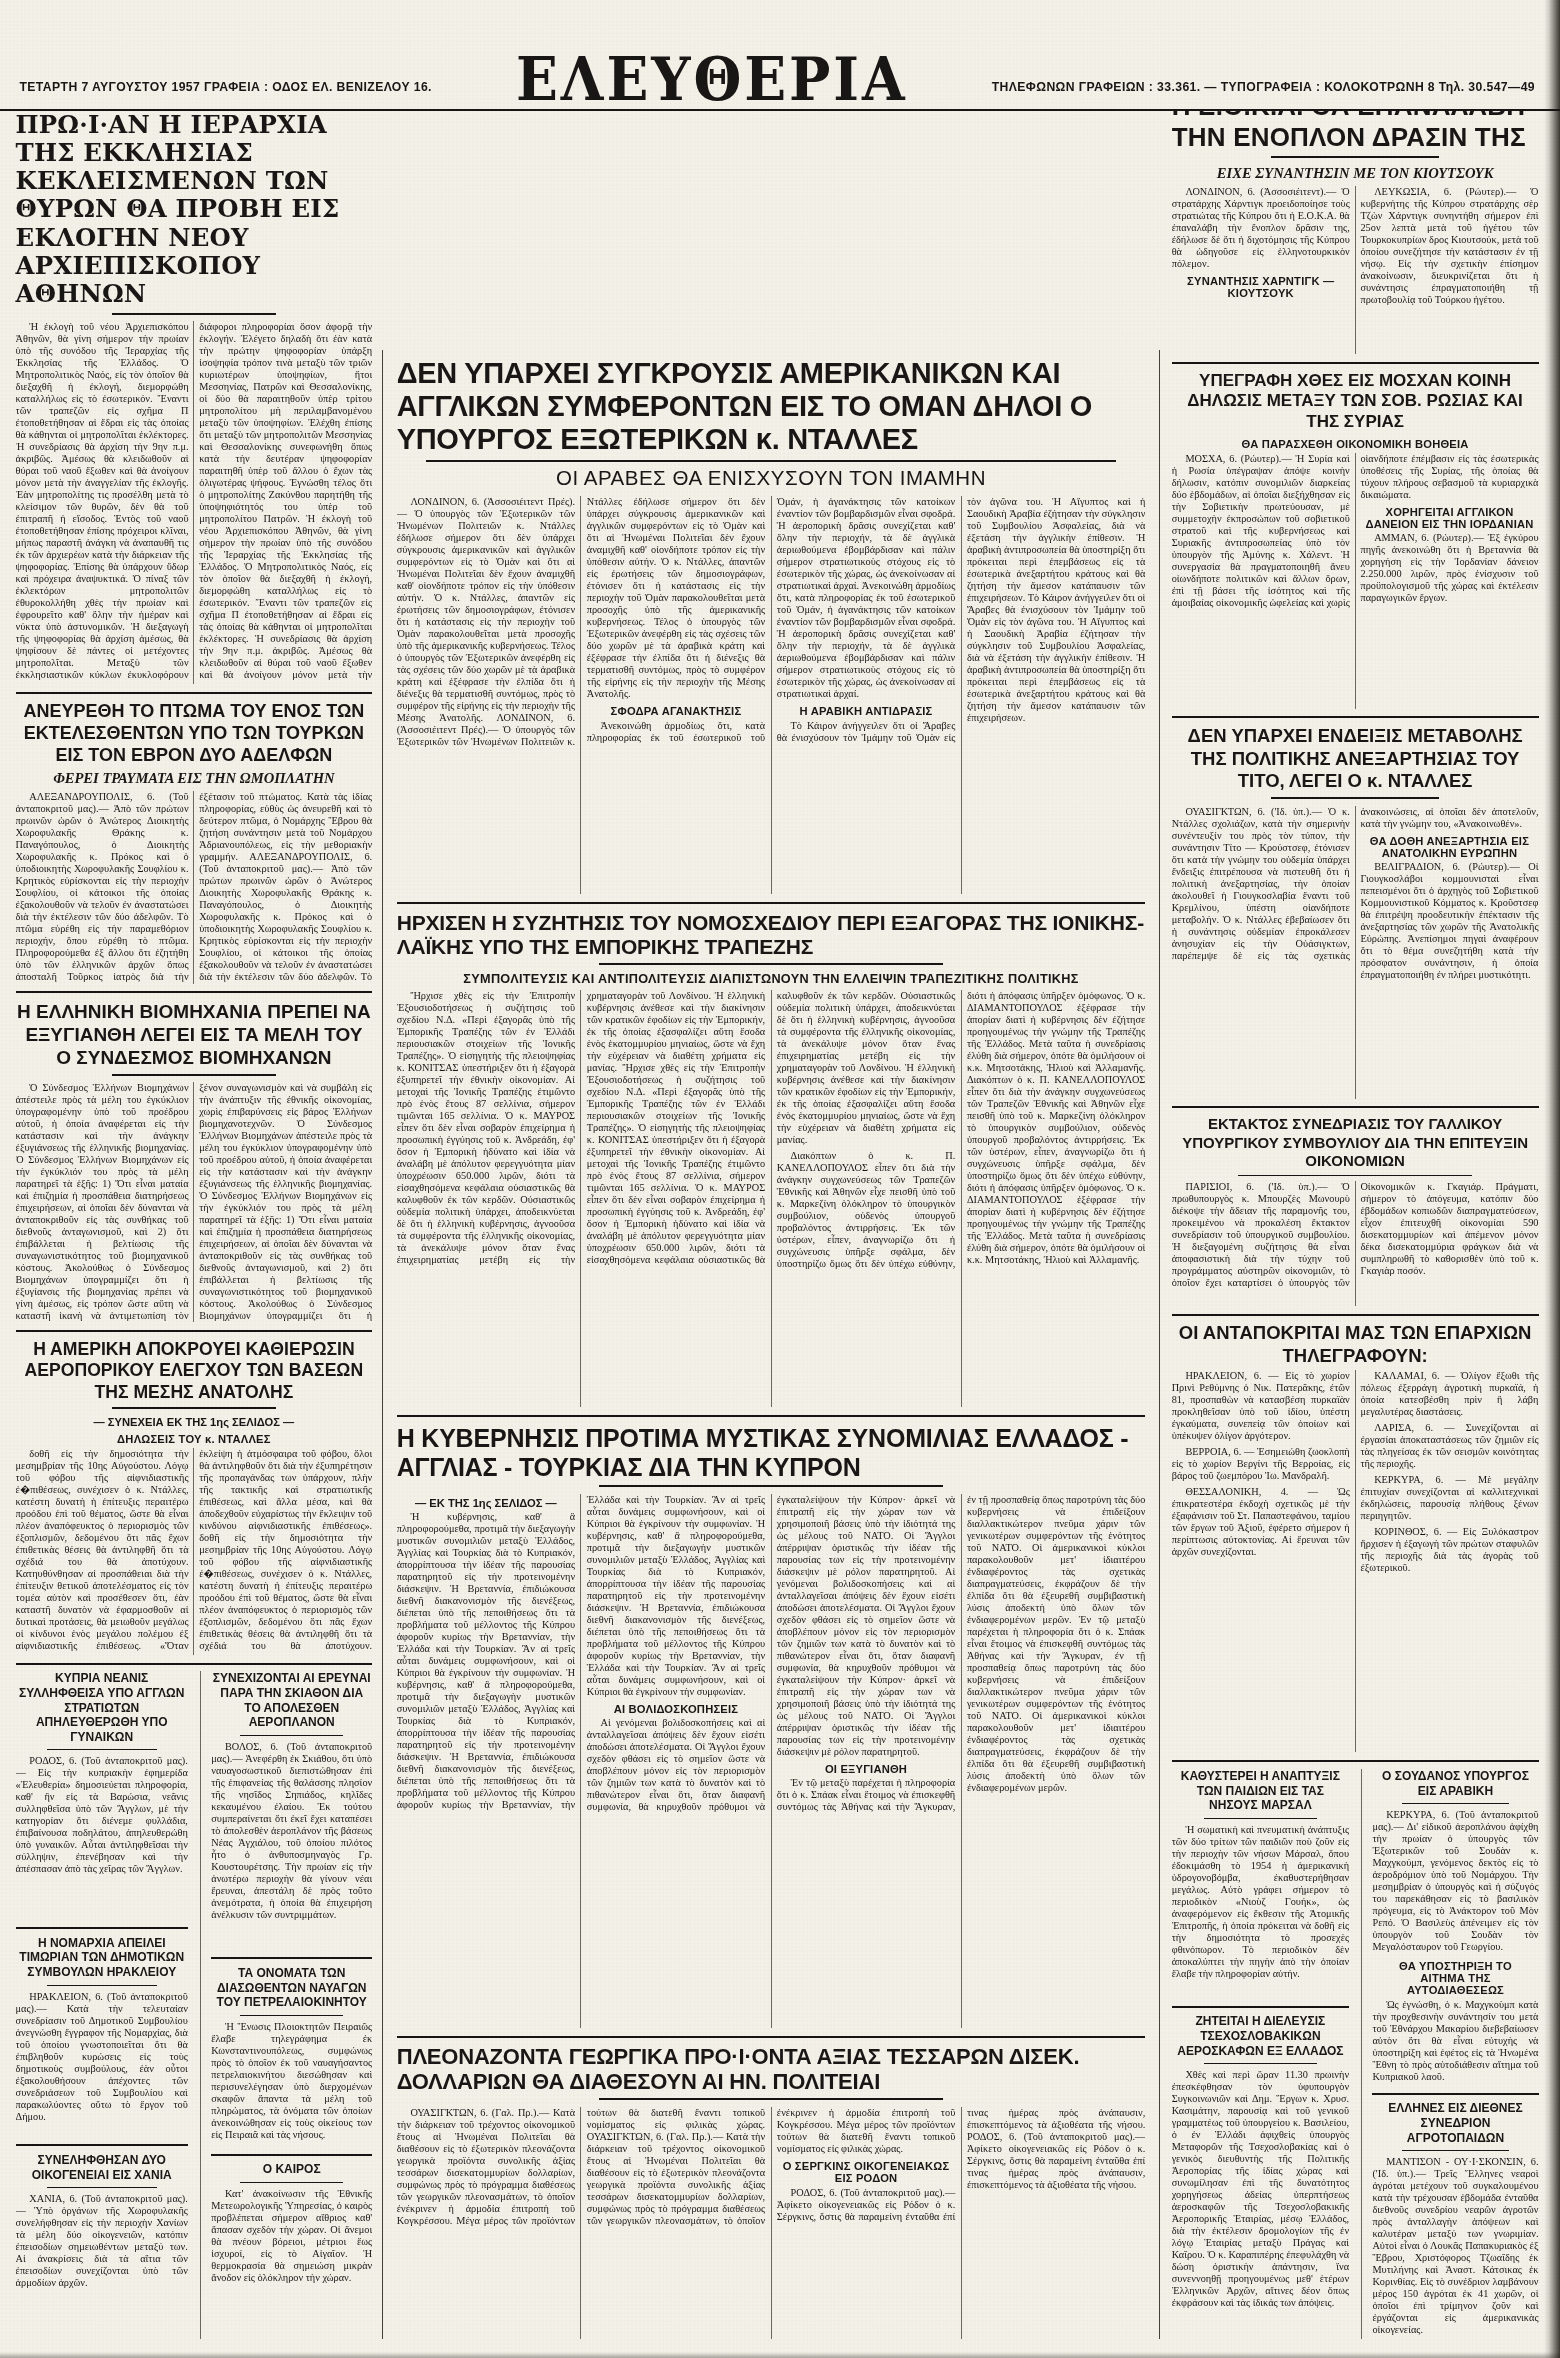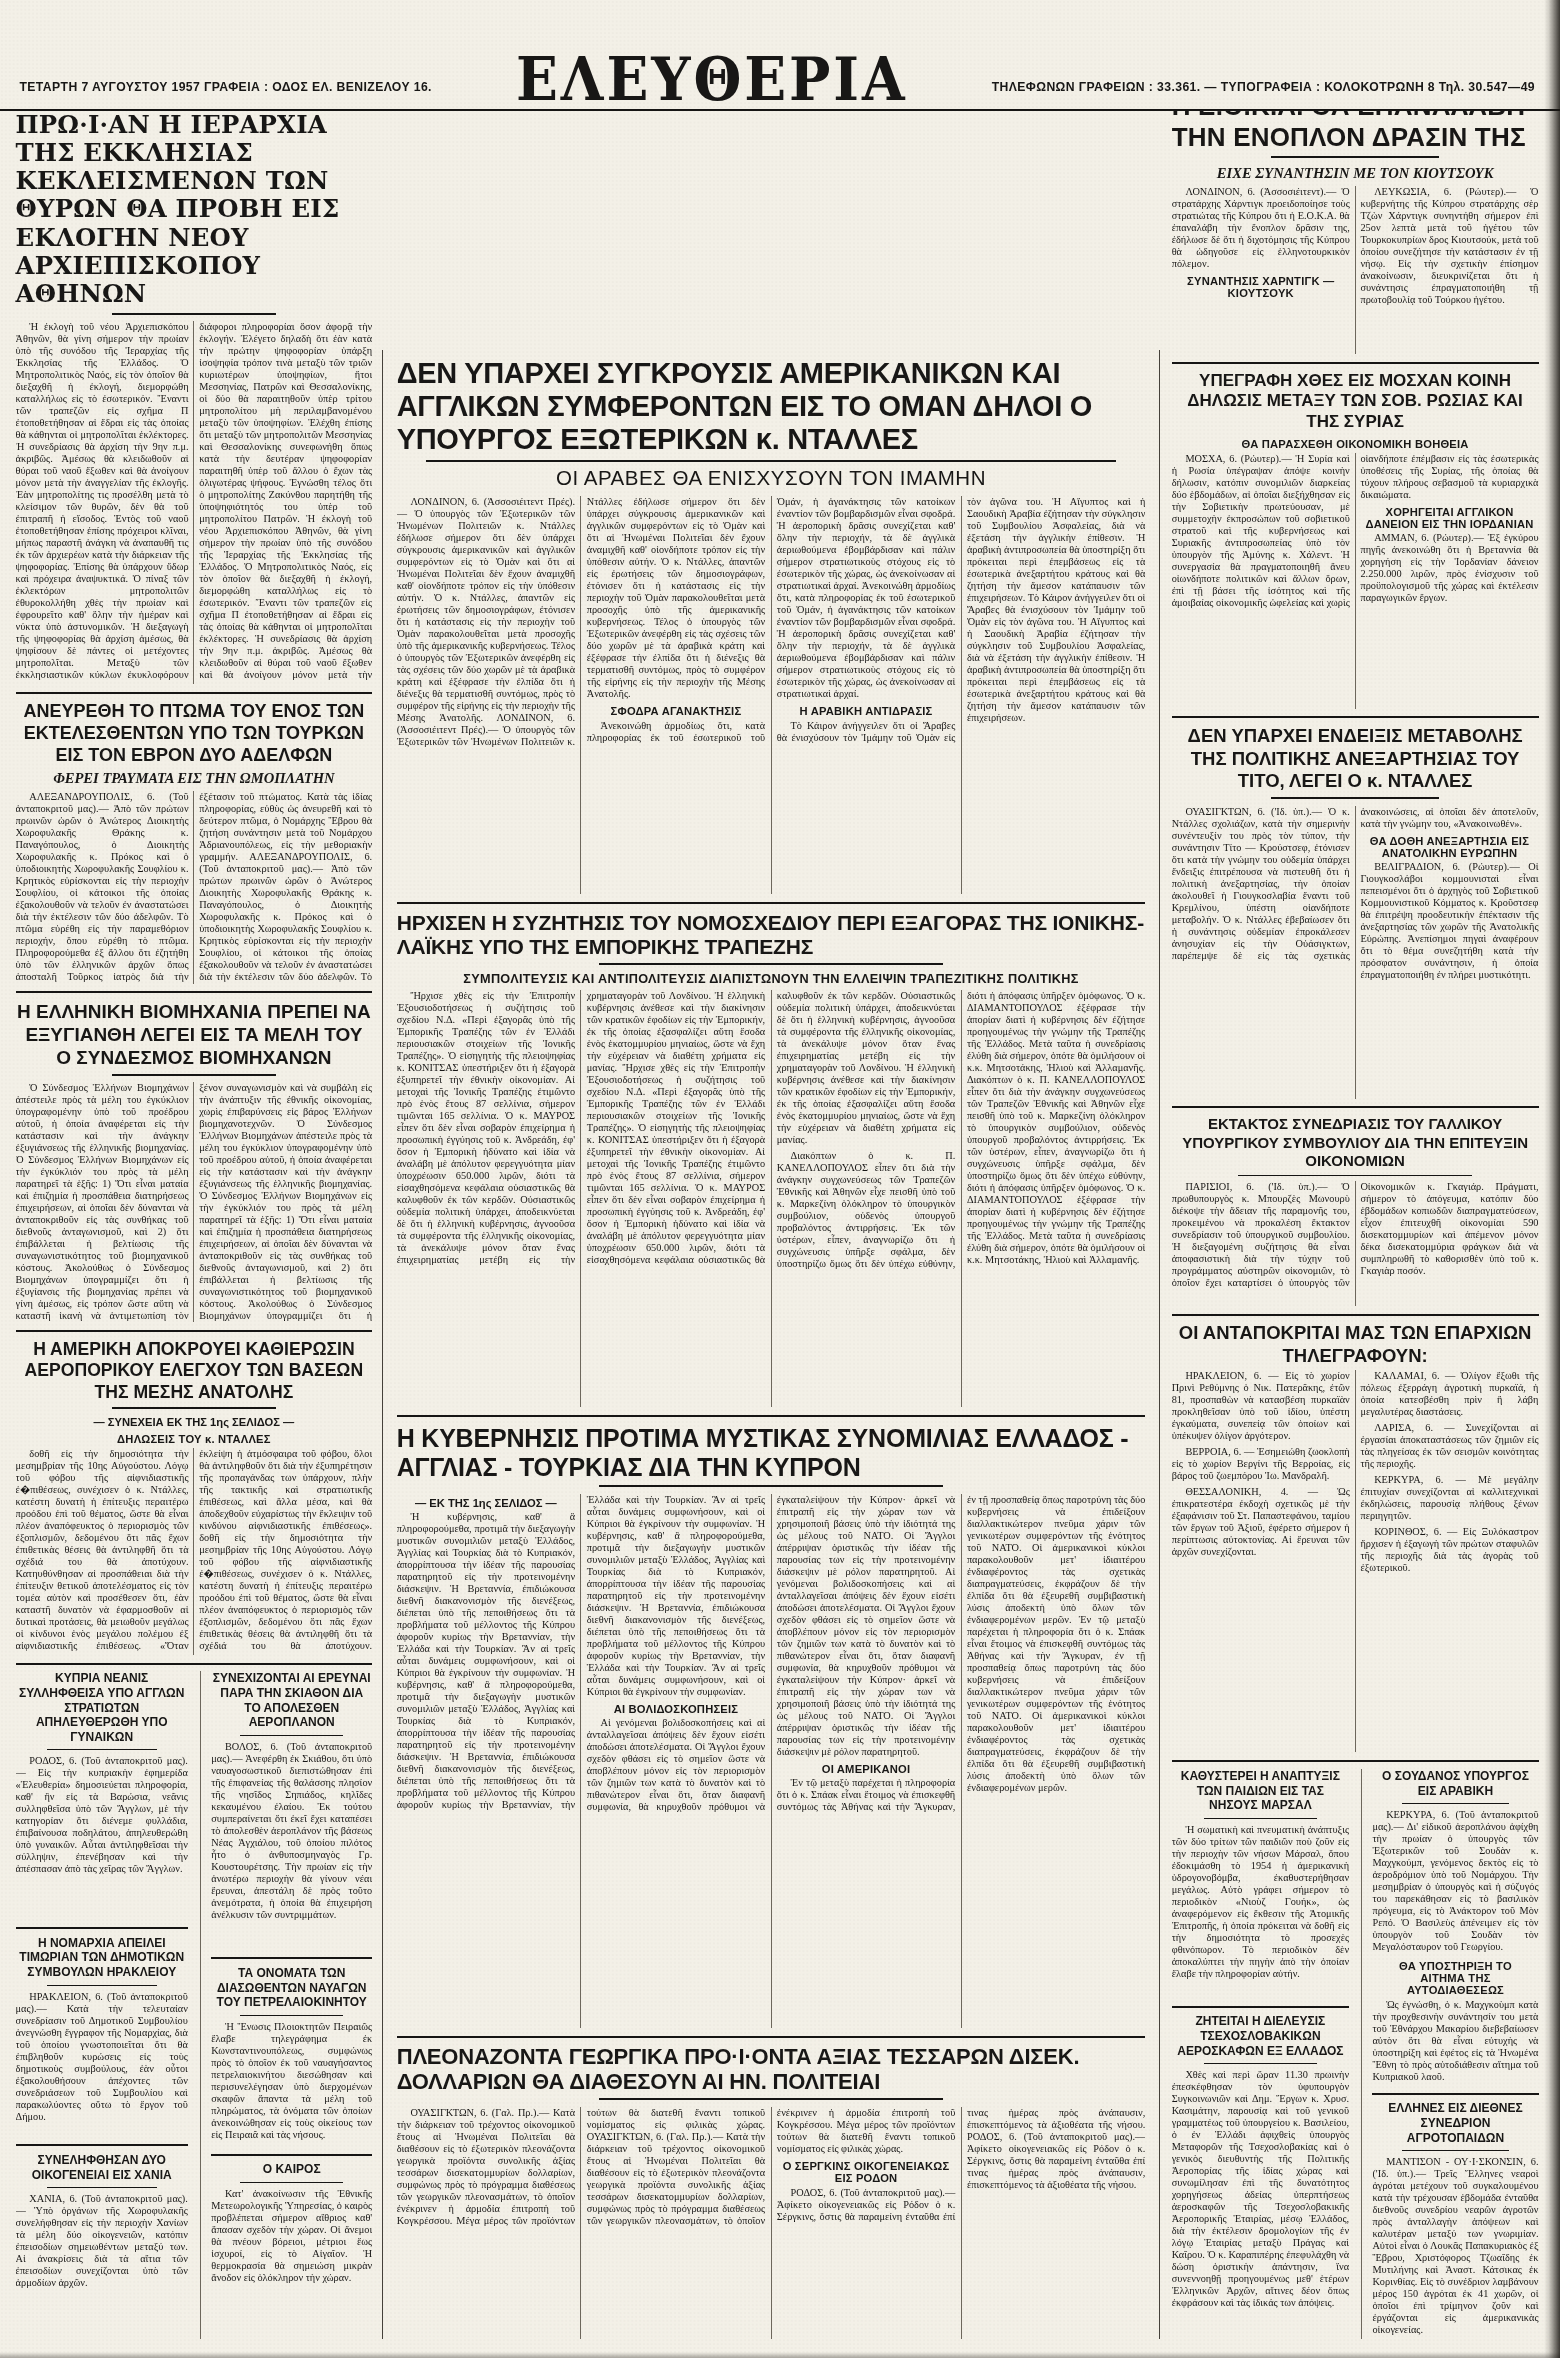--- a/index.html
+++ b/index.html
@@ -215,21 +215,21 @@
       <div class="rule-story"></div>
 
       <section>
         <h1 class="hl-med" style="font-size:25px">Η ΚΥΒΕΡΝΗΣΙΣ ΠΡΟΤΙΜΑ ΜΥΣΤΙΚΑΣ ΣΥΝΟΜΙΛΙΑΣ ΕΛΛΑΔΟΣ - ΑΓΓΛΙΑΣ - ΤΟΥΡΚΙΑΣ ΔΙΑ ΤΗΝ ΚΥΠΡΟΝ</h1>
         <div class="rule-mid"></div>
         <div class="body-text cols-4" style="height:534px">
           <div class="kicker">— ΕΚ ΤΗΣ 1ης ΣΕΛΙΔΟΣ —</div>
           <p>Ἡ κυβέρνησις, καθ' ἃ πληροφορούμεθα, προτιμᾶ τὴν διεξαγωγὴν μυστικῶν συνομιλιῶν μεταξὺ Ἑλλάδος, Ἀγγλίας καὶ Τουρκίας διὰ τὸ Κυπριακόν, ἀπορρίπτουσα τὴν ἰδέαν τῆς παρουσίας παρατηρητοῦ εἰς τὴν προτεινομένην διάσκεψιν. Ἡ Βρεταννία, ἐπιδιώκουσα διεθνῆ διακανονισμὸν τῆς διενέξεως, διέπεται ὑπὸ τῆς πεποιθήσεως ὅτι τὰ προβλήματα τοῦ μέλλοντος τῆς Κύπρου ἀφοροῦν κυρίως τὴν Βρεταννίαν, τὴν Ἑλλάδα καὶ τὴν Τουρκίαν. Ἂν αἱ τρεῖς αὗται δυνάμεις συμφωνήσουν, καὶ οἱ Κύπριοι θὰ ἐγκρίνουν τὴν συμφωνίαν. Ἡ κυβέρνησις, καθ' ἃ πληροφορούμεθα, προτιμᾶ τὴν διεξαγωγὴν μυστικῶν συνομιλιῶν μεταξὺ Ἑλλάδος, Ἀγγλίας καὶ Τουρκίας διὰ τὸ Κυπριακόν, ἀπορρίπτουσα τὴν ἰδέαν τῆς παρουσίας παρατηρητοῦ εἰς τὴν προτεινομένην διάσκεψιν. Ἡ Βρεταννία, ἐπιδιώκουσα διεθνῆ διακανονισμὸν τῆς διενέξεως, διέπεται ὑπὸ τῆς πεποιθήσεως ὅτι τὰ προβλήματα τοῦ μέλλοντος τῆς Κύπρου ἀφοροῦν κυρίως τὴν Βρεταννίαν, τὴν Ἑλλάδα καὶ τὴν Τουρκίαν. Ἂν αἱ τρεῖς αὗται δυνάμεις συμφωνήσουν, καὶ οἱ Κύπριοι θὰ ἐγκρίνουν τὴν συμφωνίαν. Ἡ κυβέρνησις, καθ' ἃ πληροφορούμεθα, προτιμᾶ τὴν διεξαγωγὴν μυστικῶν συνομιλιῶν μεταξὺ Ἑλλάδος, Ἀγγλίας καὶ Τουρκίας διὰ τὸ Κυπριακόν, ἀπορρίπτουσα τὴν ἰδέαν τῆς παρουσίας παρατηρητοῦ εἰς τὴν προτεινομένην διάσκεψιν. Ἡ Βρεταννία, ἐπιδιώκουσα διεθνῆ διακανονισμὸν τῆς διενέξεως, διέπεται ὑπὸ τῆς πεποιθήσεως ὅτι τὰ προβλήματα τοῦ μέλλοντος τῆς Κύπρου ἀφοροῦν κυρίως τὴν Βρεταννίαν, τὴν Ἑλλάδα καὶ τὴν Τουρκίαν. Ἂν αἱ τρεῖς αὗται δυνάμεις συμφωνήσουν, καὶ οἱ Κύπριοι θὰ ἐγκρίνουν τὴν συμφωνίαν.</p>
           <div class="crosshead">ΑΙ ΒΟΛΙΔΟΣΚΟΠΗΣΕΙΣ</div>
           <p>Αἱ γενόμεναι βολιδοσκοπήσεις καὶ αἱ ἀνταλλαγεῖσαι ἀπόψεις δὲν ἔχουν εἰσέτι ἀποδώσει ἀποτελέσματα. Οἱ Ἄγγλοι ἔχουν σχεδὸν φθάσει εἰς τὸ σημεῖον ὥστε νὰ ἀποβλέπουν μόνον εἰς τὸν περιορισμὸν τῶν ζημιῶν των κατὰ τὸ δυνατὸν καὶ τὸ πιθανώτερον εἶναι ὅτι, ὅταν διαφανῆ συμφωνία, θὰ κηρυχθοῦν πρόθυμοι νὰ ἐγκαταλείψουν τὴν Κύπρον· ἀρκεῖ νὰ ἐπιτραπῆ εἰς τὴν χώραν των νὰ χρησιμοποιῆ βάσεις ὑπὸ τὴν ἰδιότητά της ὡς μέλους τοῦ ΝΑΤΟ. Οἱ Ἄγγλοι ἀπέρριψαν ὁριστικῶς τὴν ἰδέαν τῆς παρουσίας των εἰς τὴν προτεινομένην διάσκεψιν μὲ ρόλον παρατηρητοῦ. Αἱ γενόμεναι βολιδοσκοπήσεις καὶ αἱ ἀνταλλαγεῖσαι ἀπόψεις δὲν ἔχουν εἰσέτι ἀποδώσει ἀποτελέσματα. Οἱ Ἄγγλοι ἔχουν σχεδὸν φθάσει εἰς τὸ σημεῖον ὥστε νὰ ἀποβλέπουν μόνον εἰς τὸν περιορισμὸν τῶν ζημιῶν των κατὰ τὸ δυνατὸν καὶ τὸ πιθανώτερον εἶναι ὅτι, ὅταν διαφανῆ συμφωνία, θὰ κηρυχθοῦν πρόθυμοι νὰ ἐγκαταλείψουν τὴν Κύπρον· ἀρκεῖ νὰ ἐπιτραπῆ εἰς τὴν χώραν των νὰ χρησιμοποιῆ βάσεις ὑπὸ τὴν ἰδιότητά της ὡς μέλους τοῦ ΝΑΤΟ. Οἱ Ἄγγλοι ἀπέρριψαν ὁριστικῶς τὴν ἰδέαν τῆς παρουσίας των εἰς τὴν προτεινομένην διάσκεψιν μὲ ρόλον παρατηρητοῦ.</p>
-          <div class="crosshead">ΟΙ ΑΜΕΡΙΚΑΝΟΙ</div>
+          <div class="crosshead">ΟΙ ΕΞΥΓΙΑΝΘΗ</div>
           <p>Ἐν τῷ μεταξὺ παρέχεται ἡ πληροφορία ὅτι ὁ κ. Σπάακ εἶναι ἕτοιμος νὰ ἐπισκεφθῆ συντόμως τὰς Ἀθήνας καὶ τὴν Ἄγκυραν, ἐν τῇ προσπαθείᾳ ὅπως παροτρύνη τὰς δύο κυβερνήσεις νὰ ἐπιδείξουν διαλλακτικώτερον πνεῦμα χάριν τῶν γενικωτέρων συμφερόντων τῆς ἑνότητος τοῦ ΝΑΤΟ. Οἱ ἀμερικανικοὶ κύκλοι παρακολουθοῦν μετ' ἰδιαιτέρου ἐνδιαφέροντος τὰς σχετικὰς διαπραγματεύσεις, ἐκφράζουν δὲ τὴν ἐλπίδα ὅτι θὰ ἐξευρεθῆ συμβιβαστικὴ λύσις ἀποδεκτὴ ὑπὸ ὅλων τῶν ἐνδιαφερομένων μερῶν. Ἐν τῷ μεταξὺ παρέχεται ἡ πληροφορία ὅτι ὁ κ. Σπάακ εἶναι ἕτοιμος νὰ ἐπισκεφθῆ συντόμως τὰς Ἀθήνας καὶ τὴν Ἄγκυραν, ἐν τῇ προσπαθείᾳ ὅπως παροτρύνη τὰς δύο κυβερνήσεις νὰ ἐπιδείξουν διαλλακτικώτερον πνεῦμα χάριν τῶν γενικωτέρων συμφερόντων τῆς ἑνότητος τοῦ ΝΑΤΟ. Οἱ ἀμερικανικοὶ κύκλοι παρακολουθοῦν μετ' ἰδιαιτέρου ἐνδιαφέροντος τὰς σχετικὰς διαπραγματεύσεις, ἐκφράζουν δὲ τὴν ἐλπίδα ὅτι θὰ ἐξευρεθῆ συμβιβαστικὴ λύσις ἀποδεκτὴ ὑπὸ ὅλων τῶν ἐνδιαφερομένων μερῶν.</p>
         </div>
       </section>
 
       <div class="rule-story"></div>
 
       <section>
         <h1 class="hl-med" style="font-size:22px">ΠΛΕΟΝΑΖΟΝΤΑ ΓΕΩΡΓΙΚΑ ΠΡΟ·Ι·ΟΝΤΑ ΑΞΙΑΣ ΤΕΣΣΑΡΩΝ ΔΙΣΕΚ. ΔΟΛΛΑΡΙΩΝ ΘΑ ΔΙΑΘΕΣΟΥΝ ΑΙ ΗΝ. ΠΟΛΙΤΕΙΑΙ</h1>
         <div class="rule-mid"></div>
         <div class="body-text cols-4" style="height:232px">

